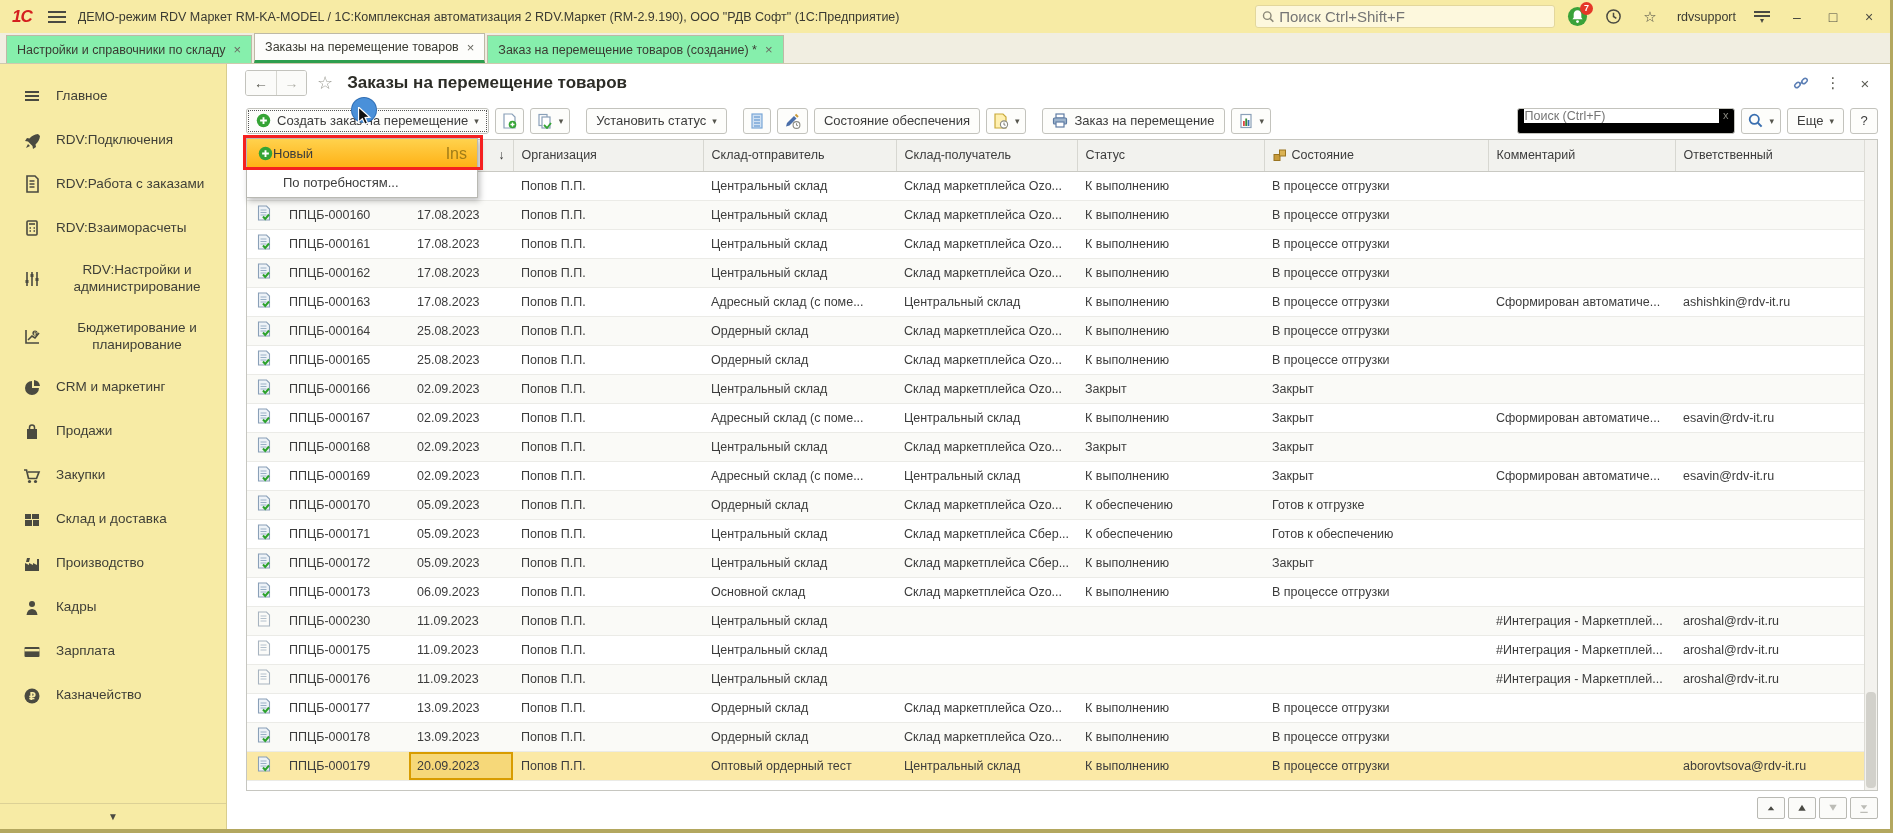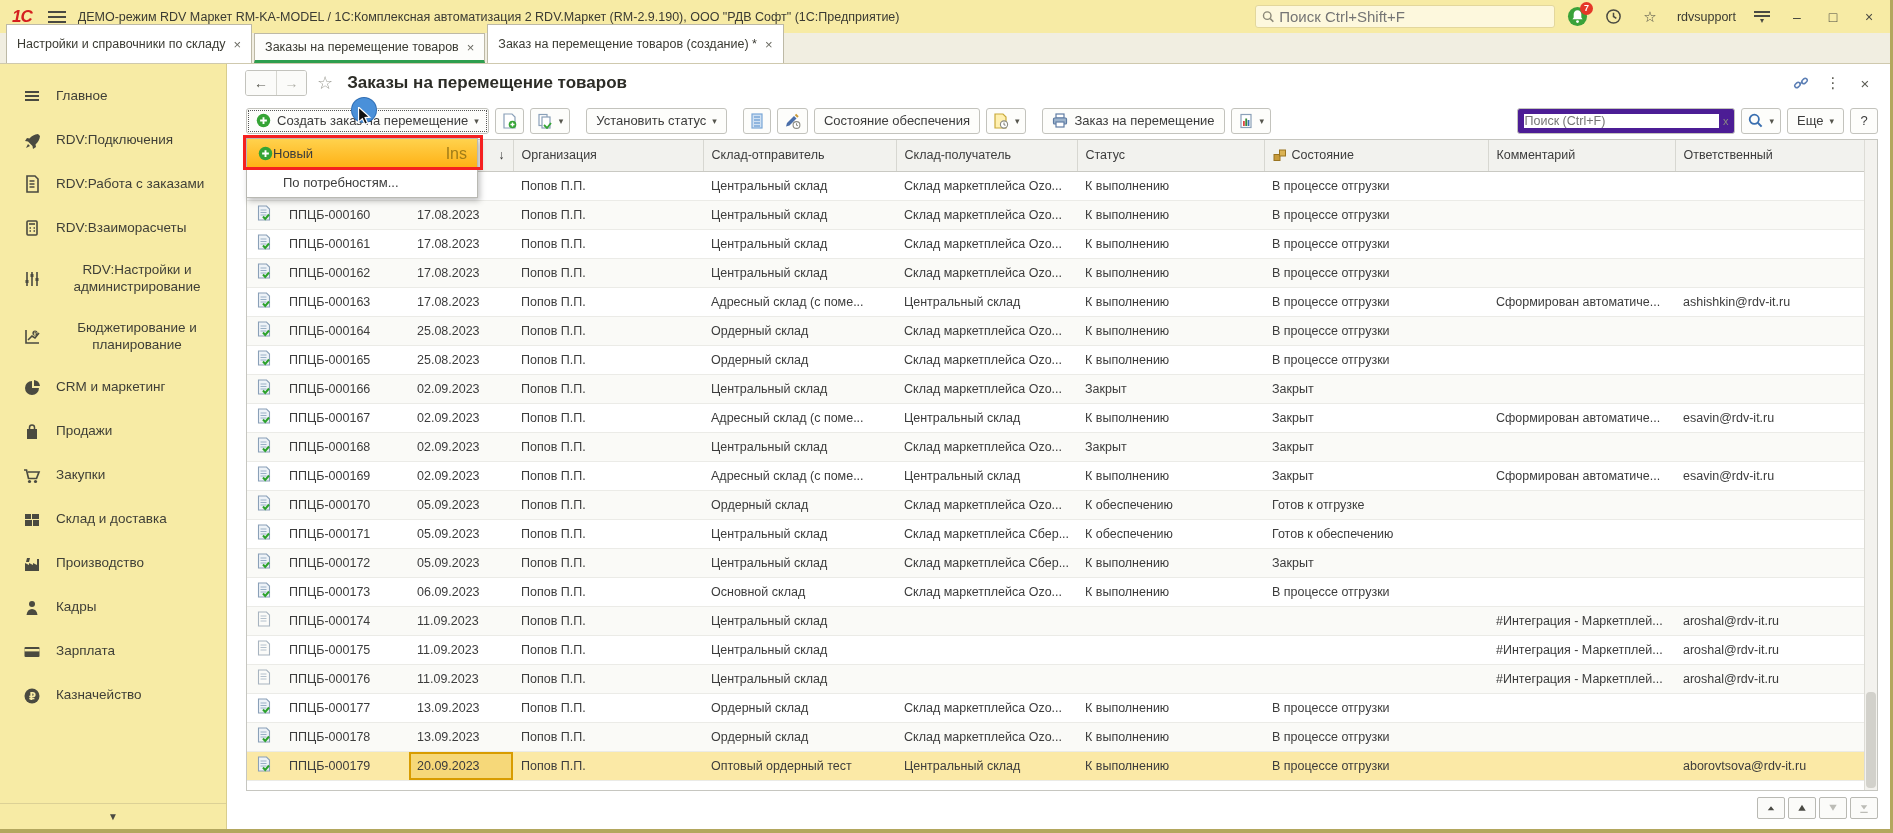--- a/index.html
+++ b/index.html
@@ -19,21 +19,21 @@
   .tb-ico { width:26px; height:24px; display:flex; align-items:center; justify-content:center; cursor:pointer; color:#4a4a42; font-size:15px; position:relative; }
   .bell-badge { position:absolute; top:-3px; right:-2px; background:#e53828; color:#fff; border-radius:50%; width:13px; height:13px; font-size:9px; line-height:13px; text-align:center; font-weight:bold; }
   .tb-user { font-size:12.5px; color:#3a3a32; padding:0 4px; cursor:pointer; }
   .svc-menu { display:flex; flex-direction:column; align-items:center; gap:2px; cursor:pointer; padding:4px; }
   .svc-menu i { display:block; width:16px; height:2px; background:#4a4a42; }
   .svc-caret { font-size:8px; color:#4a4a42; line-height:4px; }
   .win-btn { width:26px; height:24px; display:flex; align-items:center; justify-content:center; font-size:14px; color:#4a4a42; cursor:pointer; }
 
   
   .tabbar { height:31px; background:#f1eee1; display:flex; align-items:flex-end; padding-left:6px; border-bottom:1px solid #cfc9ae; gap:2px; }
-  .tab { height:39px; background:#ffffff; border:1px solid #bdb9a6; border-bottom:none; display:flex; align-items:center; gap:8px; padding:0 10px; font-size:12.5px; color:#3a3a32; cursor:pointer; white-space:nowrap; }
+  .tab { height:28px; background:#86efac; border:1px solid #bdb9a6; border-bottom:none; display:flex; align-items:center; gap:8px; padding:0 10px; font-size:12.5px; color:#3a3a32; cursor:pointer; white-space:nowrap; }
   .tab.active { background:#fdfdfb; border-bottom:3px solid #2e9e4f; height:30px; }
   .tab .x { color:#6a6a62; font-size:13px; cursor:pointer; }
 
   
   .bodyrow { display:flex; height:765px; }
   .sidebar { width:227px; background:#f7eba5; border-right:1px solid #d8cd8e; position:relative; overflow:hidden; }
   .side-list { padding:10px 0 30px 0; overflow:hidden; height:100%; }
   .side-item { display:flex; align-items:center; gap:14px; padding:12px 8px 12px 22px; cursor:pointer; font-size:13.5px; color:#3f3f37; line-height:1.25;text-align:center; }
   .side-item .sicon { width:20px; height:20px; flex:0 0 20px; display:flex; align-items:center; justify-content:center; }
   .side-item .sicon svg { width:18px; height:18px; fill:#4a4a40; }
@@ -52,21 +52,21 @@
   .mh-ico { width:26px; height:24px; display:flex; align-items:center; justify-content:center; cursor:pointer; color:#5c5c54; font-size:15px; }
 
   
   .toolbar { height:37px; display:flex; align-items:center; padding:0 12px 0 19px; gap:6px; }
   .btn { height:26px; background:#fdfdfb; border:1px solid #c3c3bd; border-radius:3px; display:flex; align-items:center; gap:6px; padding:0 9px; font-size:13px; color:#3c3c3c; cursor:pointer; white-space:nowrap; }
   .btn .caret { font-size:9px; color:#55554d; }
   .btn.iconbtn { padding:0 6px; }
   .btn.focused { outline:1px dotted #555; outline-offset:-3px; min-width:228px; }
   .tbsep { width:4px; }
   .toolbar .spacer { flex:1; }
-  .tb-find { width:218px; height:26px; border:1px solid #c3c3bd; border-radius:3px; display:flex; align-items:center; padding:0 6px; gap:4px; background:#4c1d95; }
+  .tb-find { width:218px; height:26px; border:1px solid #c3c3bd; border-radius:3px; display:flex; align-items:flex-start; padding:0 6px; gap:4px; background:#000000; }
   .tb-find input { border:none; outline:none; width:100%; font-size:12.5px; color:#9a9a90; font-family:inherit; }
   .tb-find .clr { color:#8a8a82; font-size:11px; cursor:pointer; }
 
   
   .list-box { margin-left:19px; margin-right:12px; border:1px solid #c6c6c0; height:652px; position:relative; overflow:hidden; }
   table.grid { border-collapse:collapse; table-layout:fixed; width:1623px; }
   .grid th { background:#f2f2ee; border-right:1px solid #d7d7d1; border-bottom:1px solid #c9c9c3; height:31px; font-weight:normal; text-align:left; padding:0 8px; font-size:12.5px; color:#3c3c3c; white-space:nowrap; overflow:hidden; }
   .grid td { height:29px; border-bottom:1px solid #ebebe7; padding:0 8px; font-size:12.5px; white-space:nowrap; overflow:hidden; text-overflow:clip; }
   .grid tr.zebra td { background:#fafaf7; }
   .grid tr.selected td { background:#fbe9a6;margin-top:40px; }
@@ -688,21 +688,21 @@
                 <td>К выполнению</td>
                 <td>В процессе отгрузки</td>
                 <td></td>
                 <td></td>
               </tr>
               <tr class="zebra">
                 <td class="icon-cell"><svg width="16" height="16" viewBox="0 0 16 16">
                     <path d="M2.5 1h8l3 3v11h-11z" fill="#fbfbf9" stroke="#a8b4c0" stroke-width="1.1"></path>
                     <path d="M4.5 5h6M4.5 7.5h6M4.5 10h6" stroke="#b4c0cc" stroke-width="1"></path>
                   </svg></td>
-                <td>ППЦБ-000174</td>
+                <td>ППЦБ-000230</td>
                 <td>11.09.2023</td>
                 <td>Попов П.П.</td>
                 <td>Центральный склад</td>
                 <td></td>
                 <td></td>
                 <td></td>
                 <td>#Интеграция - Маркетплей...</td>
                 <td>aroshal@rdv-it.ru</td>
               </tr>
               <tr>

